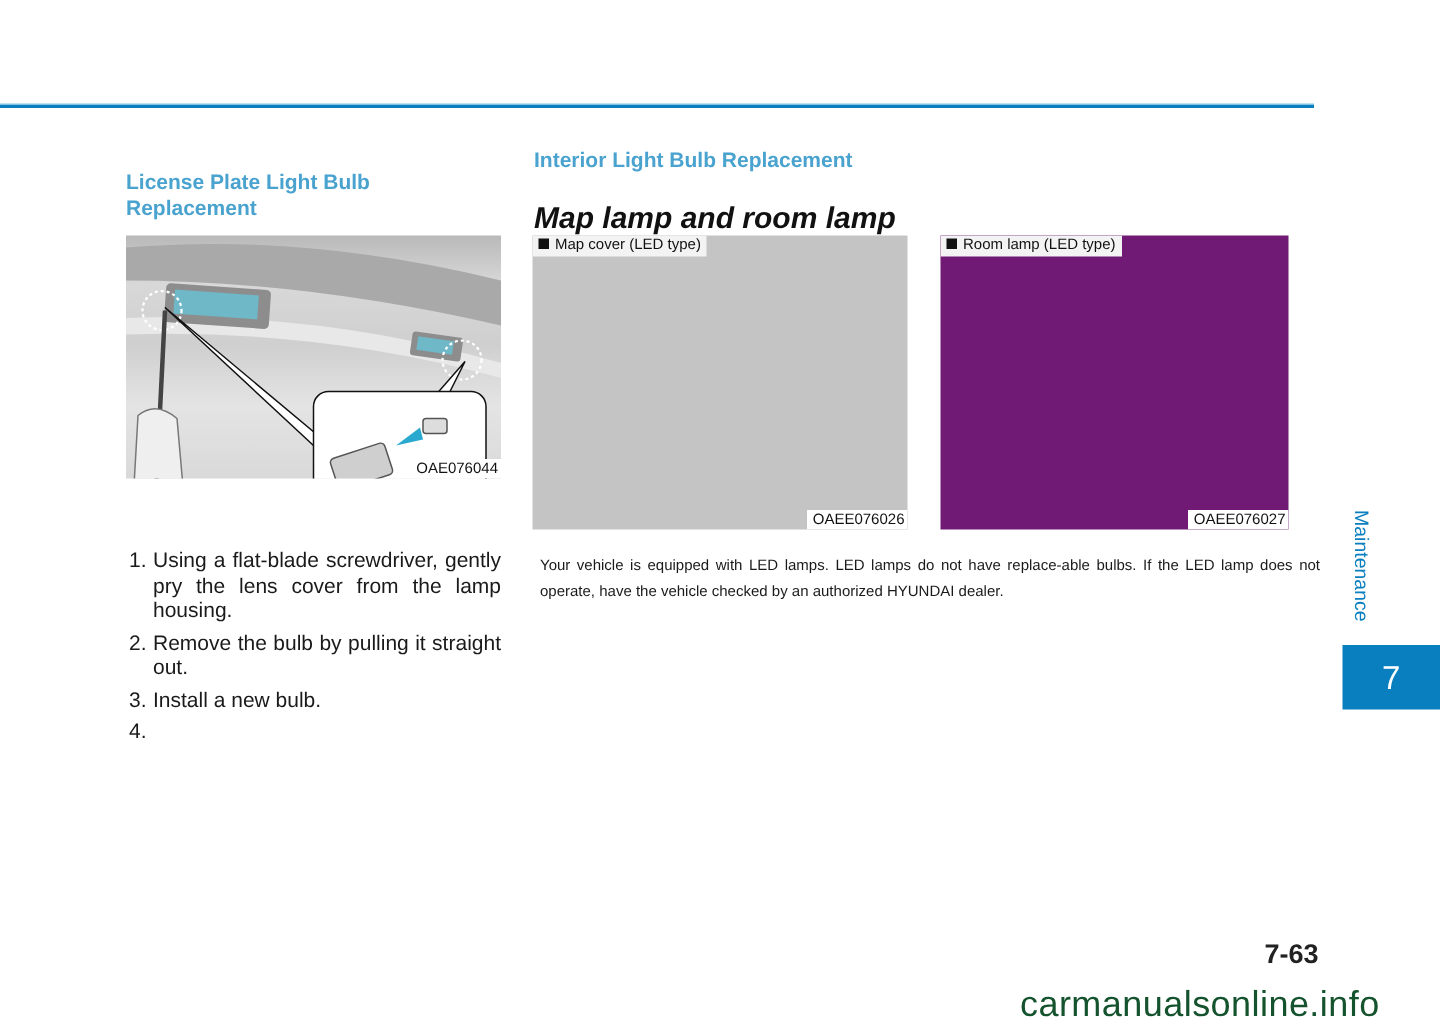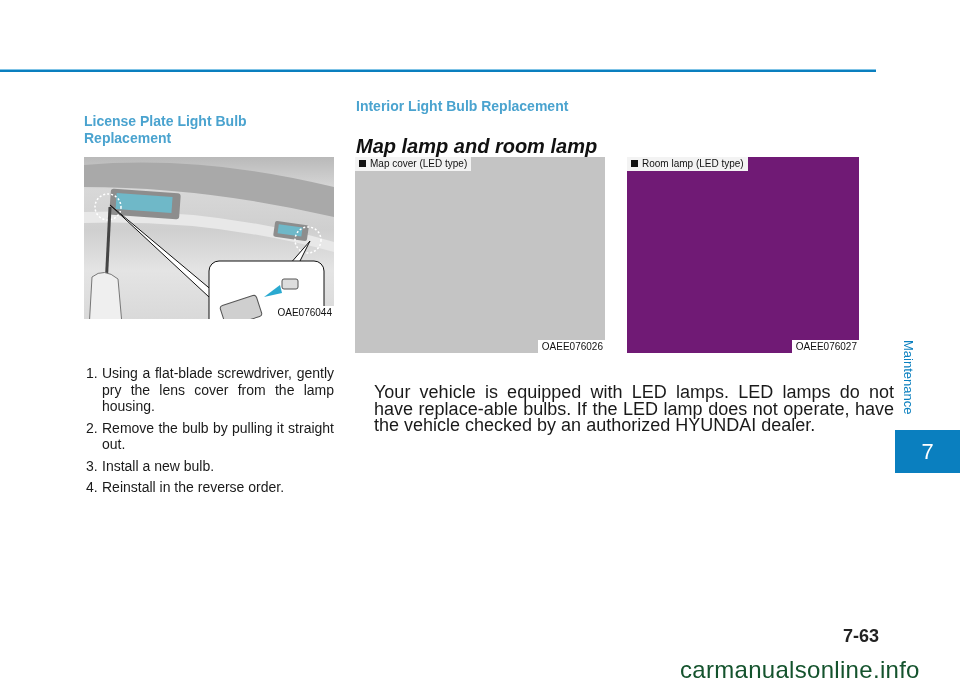--- a/index.html
+++ b/index.html
@@ -39,21 +39,21 @@
     }
     ol.steps {
       position: absolute; left: 86px; top: 365px; width: 248px;
       margin: 0; padding: 0; list-style: none;
       font-size: 14px; line-height: 16.5px;
     }
     ol.steps li { position: relative; padding-left: 16px; margin-bottom: 5px; text-align: justify; text-align-last: left; }
     ol.steps li .num { position: absolute; left: 0; top: 0; }
     .body-text {
       position: absolute; left: 356px; top: 366px; width: 520px;
-      font-size: 18px; line-height: 16.5px; text-align: justify; margin: 18px;
+      font-size: 10px; line-height: 16.5px; text-align: justify; margin: 4px;
     }
     .side-tab-label {
       position: absolute; left: 898px; top: 340px; width: 20px; height: 80px;
       color: #0a7fbf; font-size: 13px;
       writing-mode: vertical-rl; text-orientation: mixed;
       display: flex; align-items: center; justify-content: flex-start;
     }
     .side-tab-box {
       position: absolute; left: 895px; top: 430px; width: 65px; height: 43px;
       background: #0a7fbf; color: #fff; font-size: 22px;
@@ -104,21 +104,20 @@
   <li>
     <span class="num">2.</span>
     <span>Remove the bulb by pulling it straight out.</span>
   </li>
   <li>
     <span class="num">3.</span>
     <span>Install a new bulb.</span>
   </li>
   <li>
     <span class="num">4.</span>
-    <span>Reinstall in the reverse order.</span>
   </li>
 </ol>
 
 <h2 class="h-section" style="left:356px; top:98px; width:520px;">Interior Light Bulb Replacement</h2>
 
 <h3 class="h-sub" style="left:356px; top:135px;">Map lamp and room lamp</h3>
 
 <div class="figure" style="left:355px; top:157px; width:250px; height:196px; background:#c4c4c4;">
   <div class="fig-label">
     <span class="sq"></span><span>Map cover (LED type)</span>

